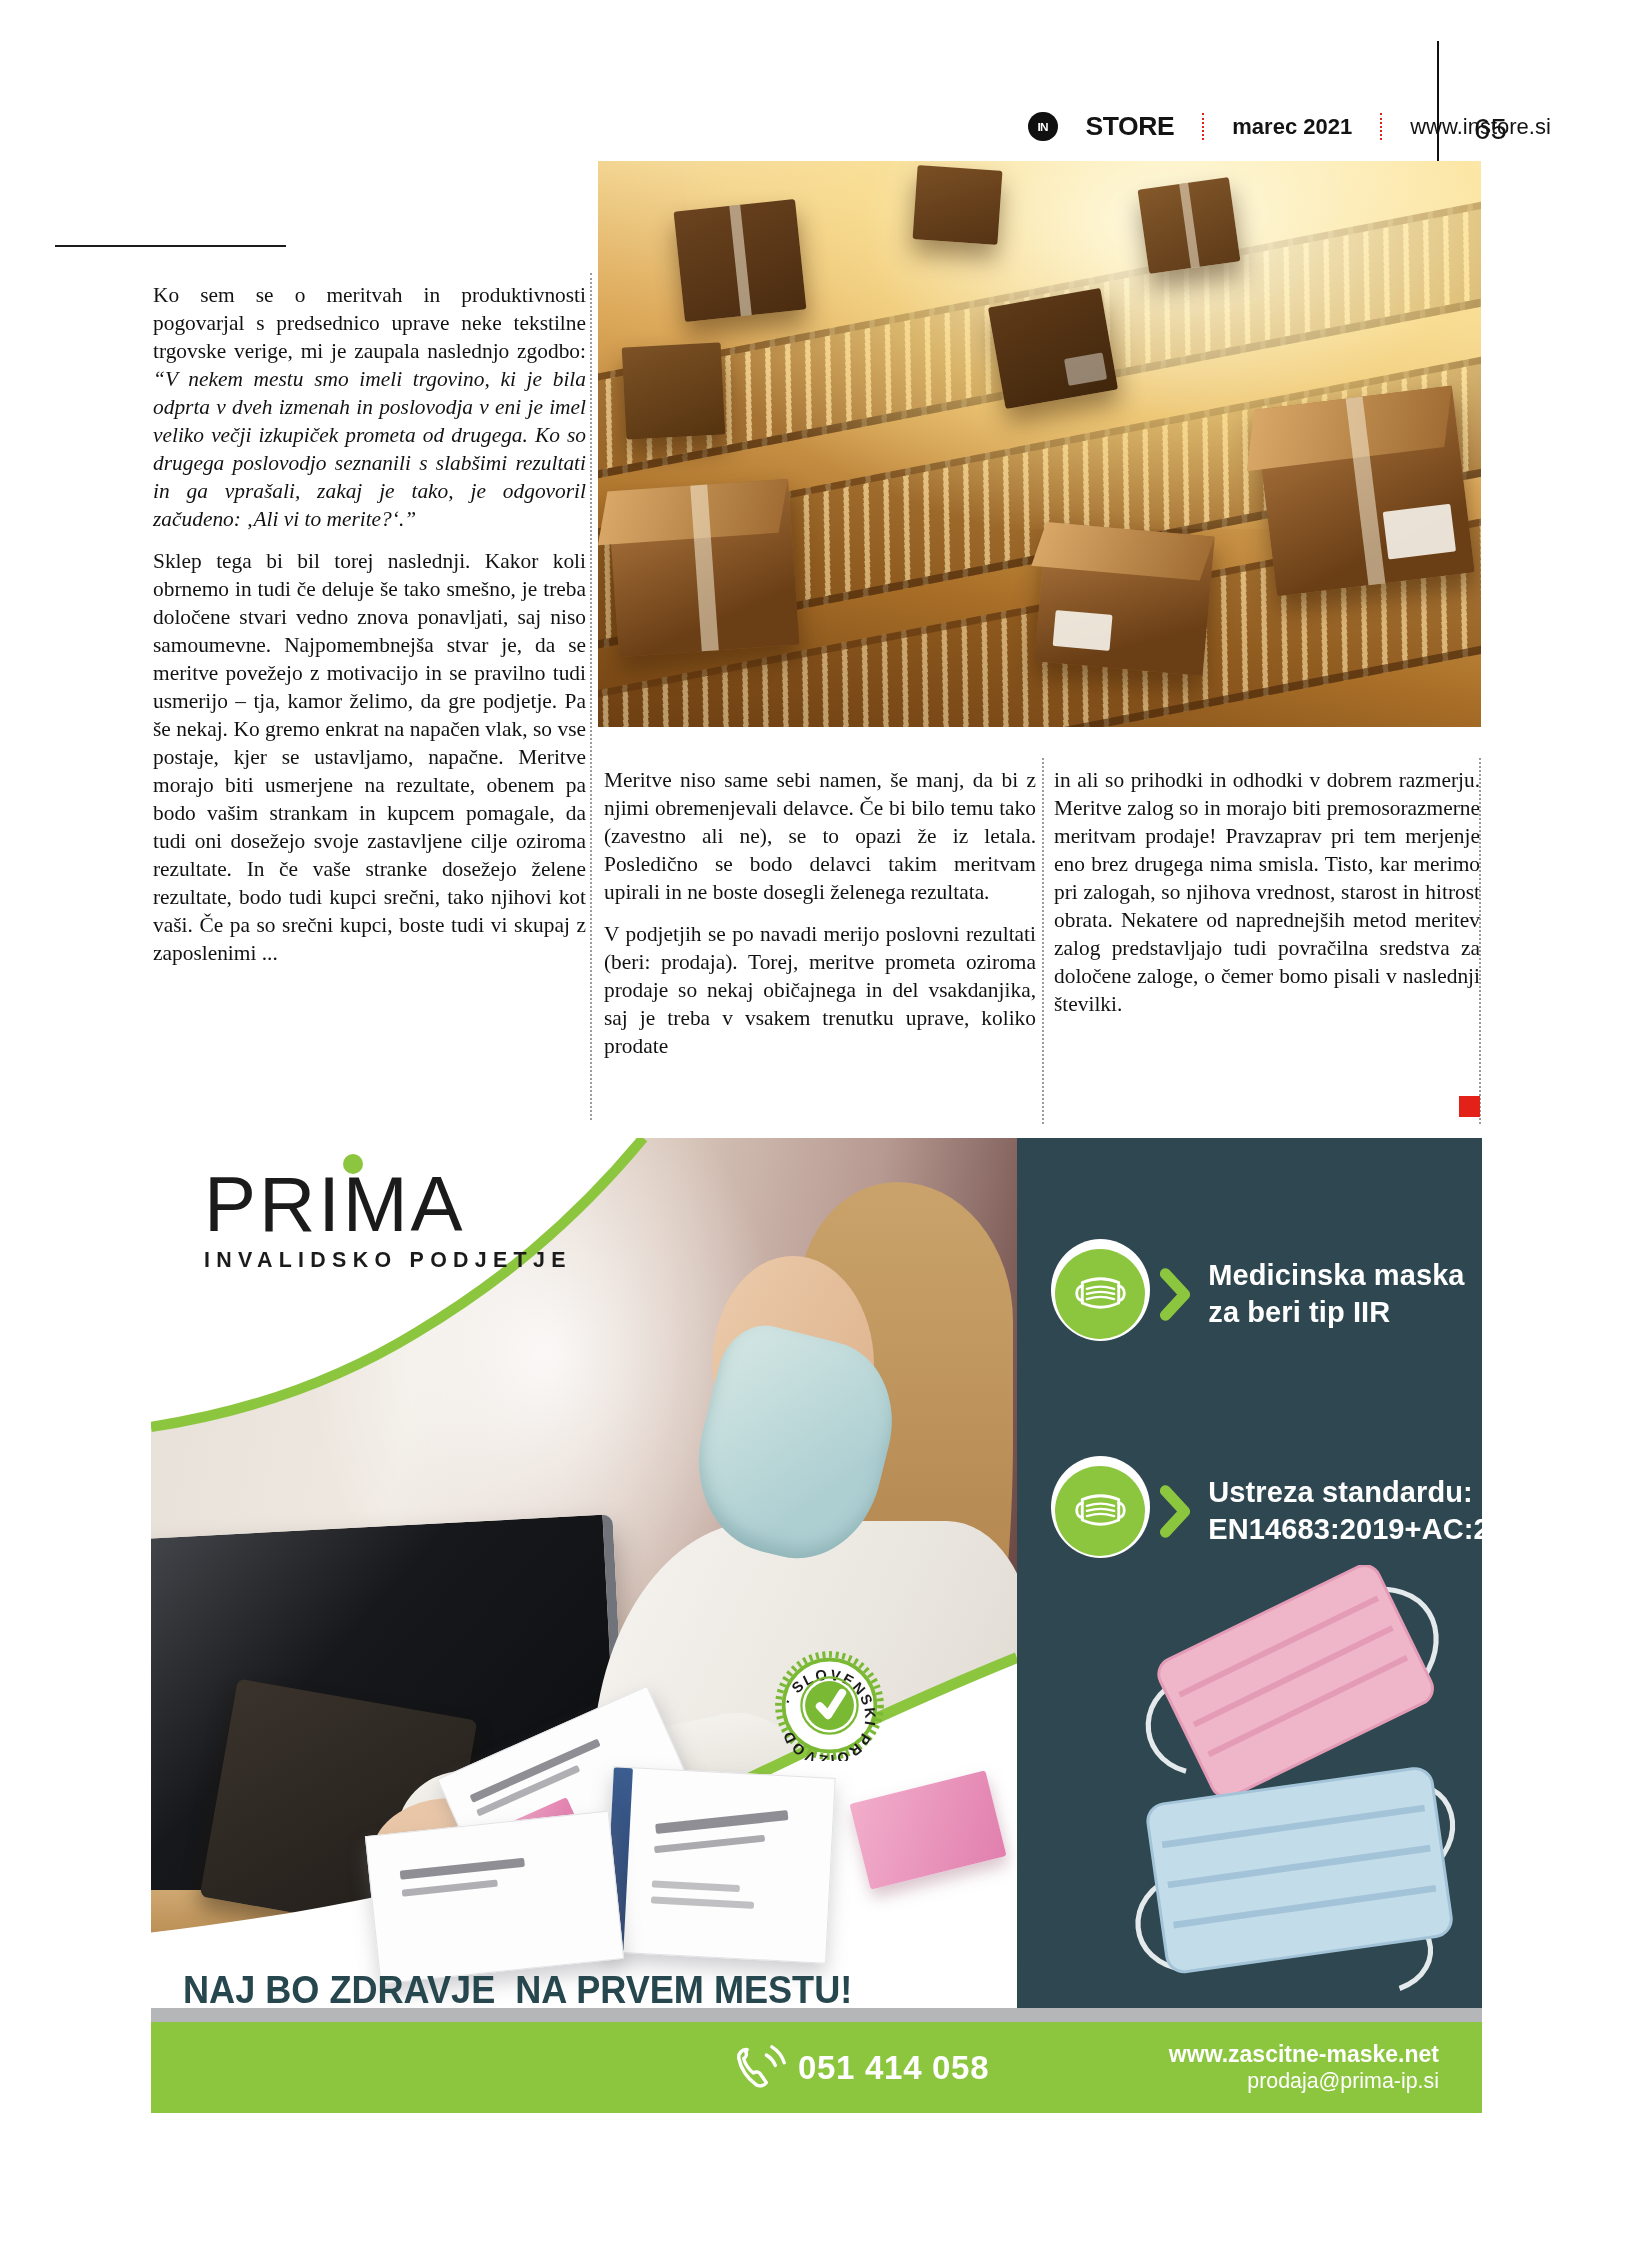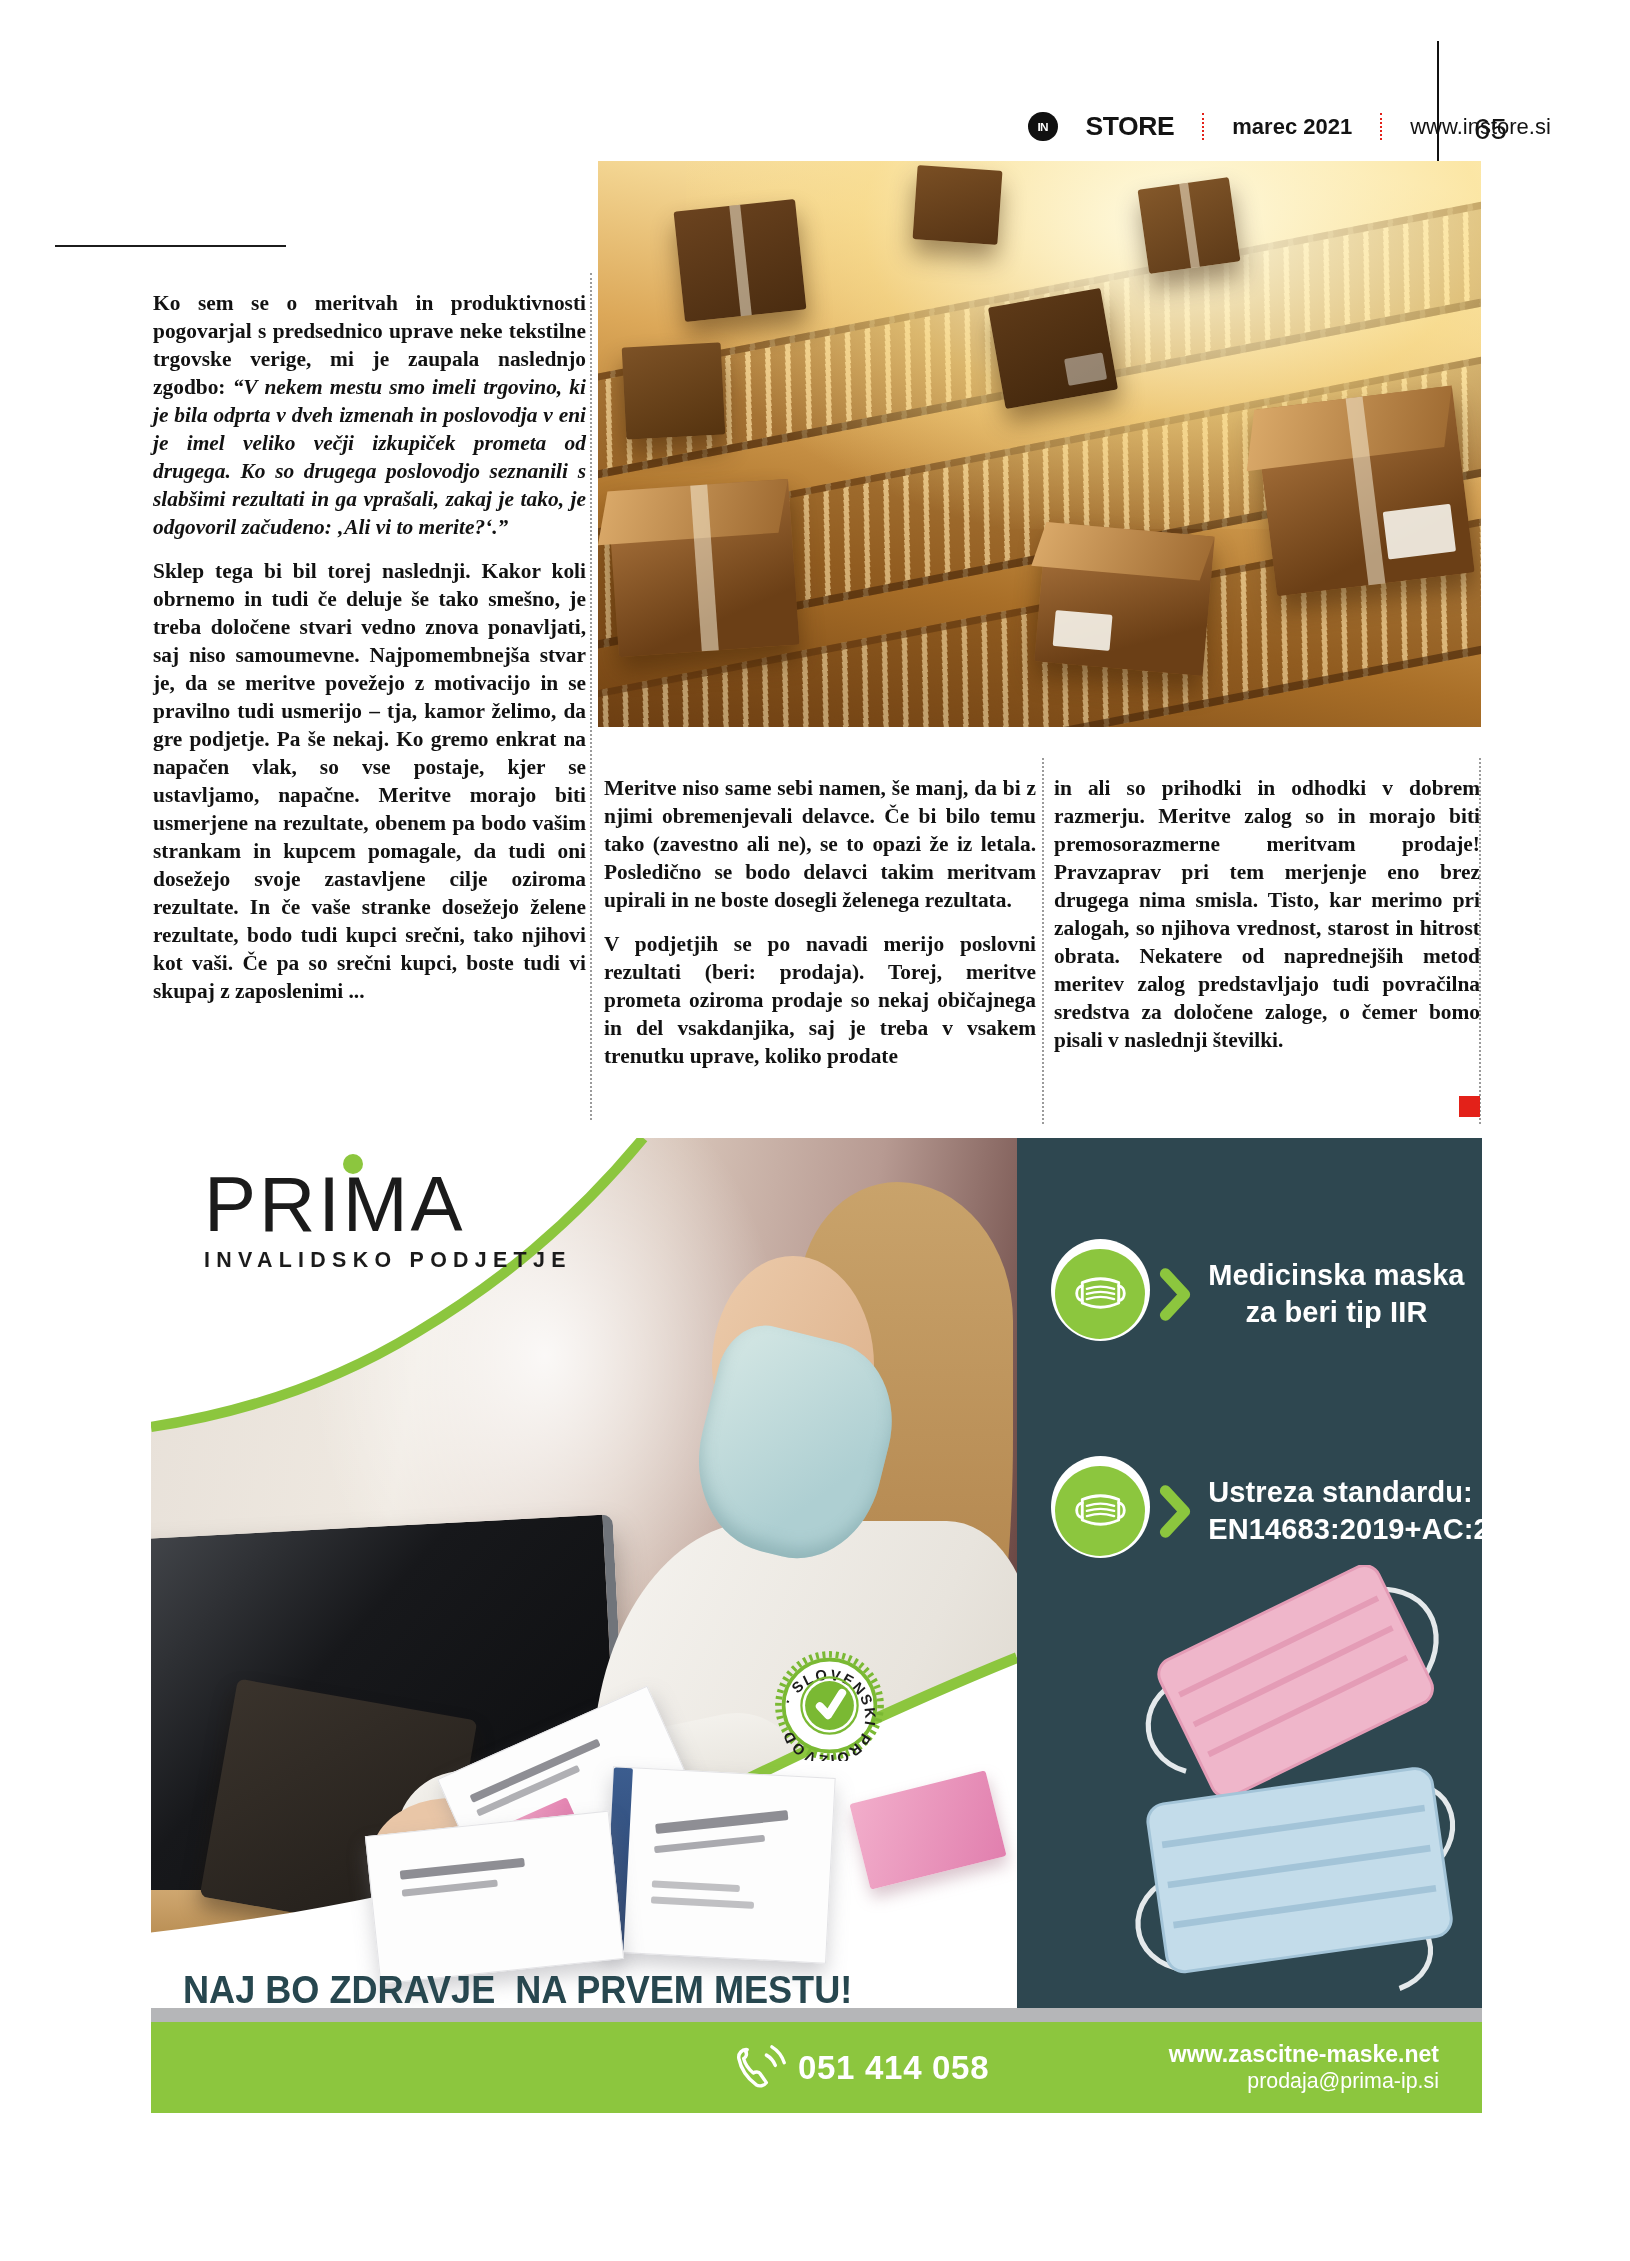--- a/index.html
+++ b/index.html
@@ -15,21 +15,21 @@
   .hdr-sep{height:26.5px;border-left:2.9px dotted var(--c-red,#e32119);}
   .hdr-date{font-size:22px;font-weight:bold;}
   .hdr-site{font-size:22px;font-weight:400;}
   .hdr-bar{position:absolute;left:1437px;top:41px;width:2.2px;height:155px;background:#111;}
   .hdr-page{position:absolute;left:1474px;top:112px;font-size:29.5px;font-weight:normal;}
   .top-rule{position:absolute;left:55px;top:245px;width:231px;height:2.2px;background:#1c1c1c;}
 
   
   .acol{position:absolute;font-family:"Liberation Serif","DejaVu Serif",serif;
         font-size:21.4px;line-height:28px;text-align:justify;color:#121212;}
-  .acol p{margin:16px 0 14px 0;font-weight:bold;}
+  .acol p{margin:8px 0 14px 0;}
   .aquote{font-style:italic;}
   #col1{left:153px;top:273px;width:433px;}
   #col2{left:604px;top:758px;width:432px;}
   #col3{left:1054px;top:758px;width:426px;}
   .colsep{position:absolute;border-left:2.2px dotted #9b9b9b;width:0;}
   #sep1{left:590px;top:273px;height:847px;}
   #sep2{left:1042px;top:758px;height:366px;}
   #sep3{left:1479px;top:758px;height:366px;}
   .endmark{position:absolute;left:1459px;top:1096px;width:20.6px;height:20.6px;background:var(--c-red,#e32119);}
 
@@ -235,21 +235,21 @@
           <textPath href="#stampcirc">· SLOVENSKI PROIZVOD</textPath>
         </text>
         <circle cx="75" cy="75" r="38" fill="none" stroke="#7ab933" stroke-width="3"></circle>
         <circle cx="75" cy="75" r="33" fill="#7ab933"></circle>
         <path d="M62,76 L73,88 L92,58" fill="none" stroke="#ffffff" stroke-width="11" stroke-linecap="round" stroke-linejoin="round"></path>
       </svg>
     </div>
 
     <div class="teal">
 
-      <div class="badge" style="top:111px;text-align:center;">
+      <div class="badge" style="top:111px;">
         <div class="bcirc">
           <div class="bhalo"></div>
           <div class="bgreen">
             <svg width="57" height="41" viewBox="0 0 100 70">
               <path d="M18,14 C40,5 60,5 82,14 L82,50 C60,60 40,60 18,50 Z" fill="none" stroke="#fff" stroke-width="5" stroke-linejoin="round"></path>
               <path d="M26,25 C45,20 55,20 74,25 M26,34 C45,29 55,29 74,34 M26,43 C45,38 55,38 74,43" fill="none" stroke="#fff" stroke-width="4" stroke-linecap="round"></path>
               <path d="M18,20 C5,22 5,44 18,46 M82,20 C95,22 95,44 82,46" fill="none" stroke="#fff" stroke-width="5" stroke-linecap="round"></path>
             </svg>
           </div>
         </div>

